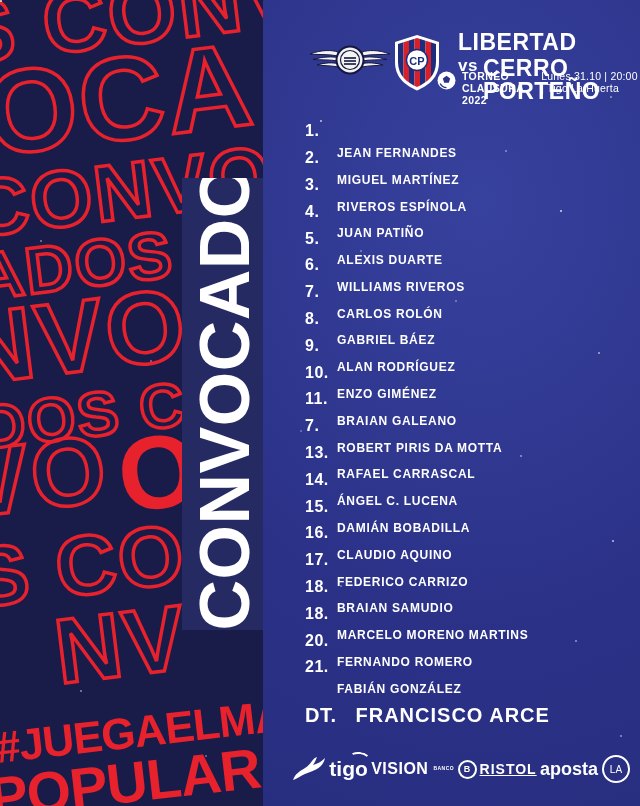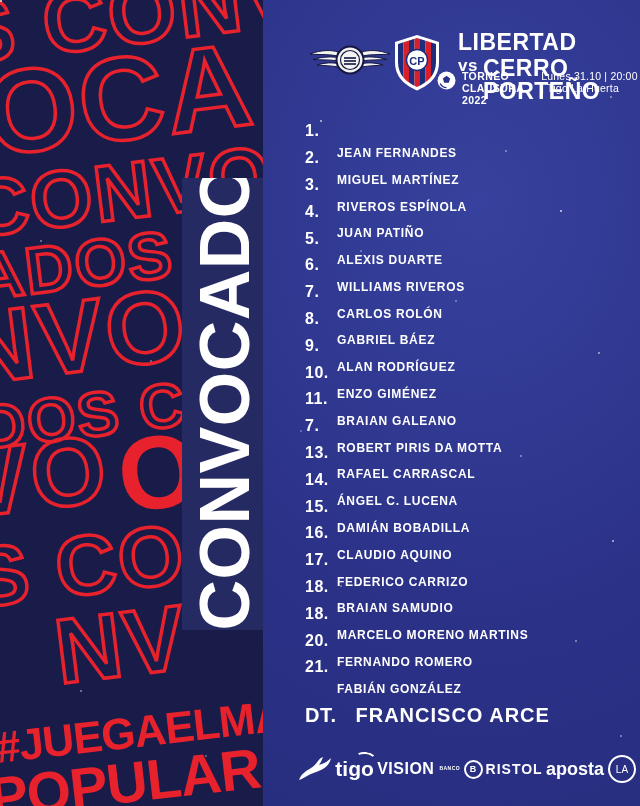--- a/index.html
+++ b/index.html
@@ -56,28 +56,28 @@
   .mi-l2{font-size:10.5px;font-weight:400;letter-spacing:.2px;}
   
   .squad{position:absolute;left:305px;top:118px;z-index:6;}
   .player-row{display:flex;align-items:center;height:26.8px;}
   .pnum{width:32px;color:#fff;font-size:16px;font-weight:700;letter-spacing:.5px;}
   .pname{color:#fff;font-size:12px;font-weight:700;letter-spacing:.7px;white-space:nowrap;margin-top:43px;}
   .coach-line{position:absolute;left:305px;top:704px;color:#fff;font-size:20px;z-index:6;display:flex;gap:19px;align-items:baseline;}
   .coach-label{font-weight:900;letter-spacing:.5px;}
   .coach-name{font-weight:700;letter-spacing:1px;}
   
-  .sponsors{position:absolute;left:298px;top:748px;width:338px;height:42px;display:flex;align-items:center;justify-content:space-between;z-index:6;color:#fff;}
+  .sponsors{position:absolute;left:292px;top:748px;width:338px;height:42px;display:flex;align-items:center;justify-content:space-between;z-index:6;color:#fff;}
   .sp{display:flex;align-items:center;gap:3px;}
   .tigo-wrap{position:relative;font-size:21px;font-weight:700;letter-spacing:0;}
   .tigo-arc{position:absolute;right:-2px;top:-5px;width:17px;height:9px;border:2.5px solid #fff;border-bottom-color:transparent;border-left-color:transparent;border-right-color:transparent;border-radius:50%;transform:rotate(8deg);}
   .vision{font-size:16px;font-weight:900;letter-spacing:.5px;}
   .vision-sub{font-size:5px;font-weight:700;line-height:1.1;letter-spacing:.5px;margin-left:2px;}
   .bristol-b{width:15px;height:15px;border:2px solid #fff;border-radius:50%;display:inline-flex;align-items:center;justify-content:center;font-size:9px;font-weight:900;}
-  .bristol{font-size:14px;font-weight:800;letter-spacing:1px;}
+  .bristol{font-size:14px;font-weight:800;letter-spacing:1px;text-decoration:underline;}
   .aposta{font-size:18px;font-weight:800;letter-spacing:0;}
   .aposta-la{width:24px;height:24px;border:2.5px solid #fff;border-radius:50%;display:inline-flex;align-items:center;justify-content:center;font-size:10px;font-weight:400;margin-left:1px;}
 </style>
 </head>
 <body>
 
 <div class="poster">
 
   <div class="pattern-panel">
     <div>

